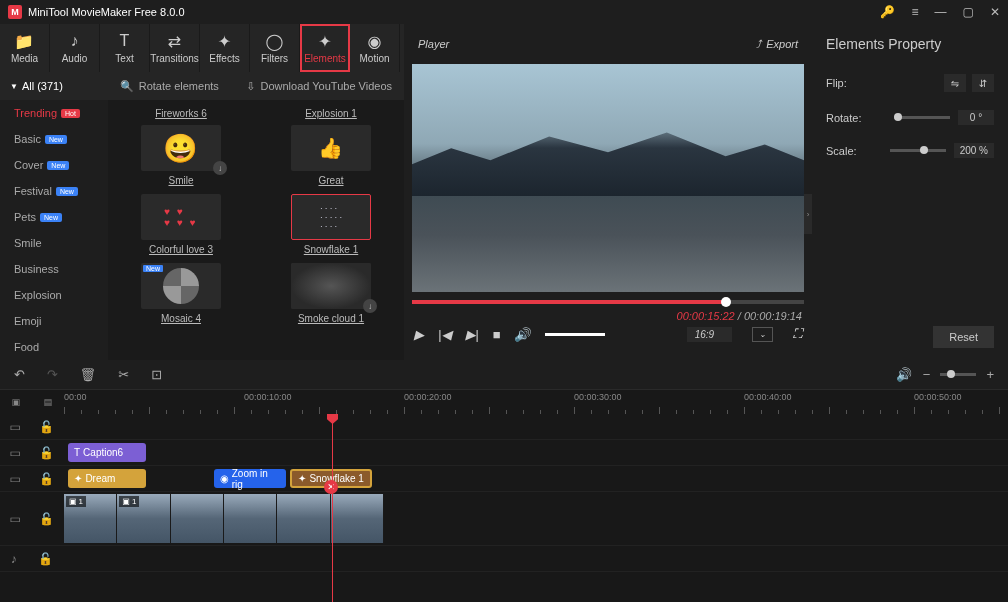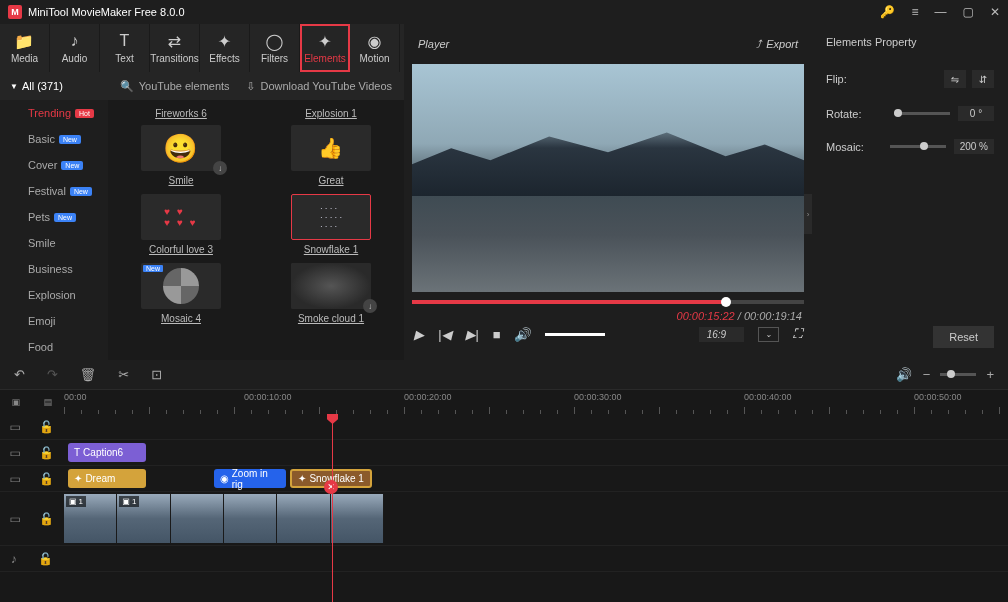--- a/index.html
+++ b/index.html
@@ -15,21 +15,21 @@
 .toolbar { display: flex; height: 48px; background: #252525; }
 .tool-btn { width: 50px; display: flex; flex-direction: column; align-items: center; justify-content: center; gap: 3px; cursor: pointer; color: #ccc; font-size: 10px; border-right: 1px solid #1a1a1a; }
 .tool-btn.active { border: 2px solid #e63946; }
 .tool-btn.active .tool-label { color: #e63946; }
 .tool-icon { font-size: 16px; height: 18px; display: flex; align-items: center; }
 .tool-label { font-size: 10px; }
 .content-row { display: flex; flex: 1; overflow: hidden; }
 .sidebar { width: 112px; background: #1e1e1e; display: flex; flex-direction: column; }
 .sidebar-header { height: 28px; display: flex; align-items: center; padding: 0 10px; background: #252525; font-size: 11px; }
 .sidebar-header .chev { margin-right: 4px; font-size: 8px; }
-.cat-list { flex: 1; overflow: hidden; margin-left: 14px; }
+.cat-list { flex: 1; overflow: hidden; }
 .cat-item { padding: 7px 14px; cursor: pointer; font-size: 11px; color: #aaa; display: flex; align-items: center; gap: 4px; }
 .cat-item.active { color: #e63946; }
 .badge { font-size: 7px; padding: 1px 4px; border-radius: 2px; color: #fff; }
 .badge-hot { background: #e63946; }
 .badge-new { background: #3b82f6; }
 .grid-panel { flex: 1; background: #1a1a1a; display: flex; flex-direction: column; }
 .grid-header { height: 28px; display: flex; align-items: center; justify-content: space-between; padding: 0 12px; background: #252525; font-size: 11px; color: #aaa; }
 .gh-item { display: flex; align-items: center; gap: 5px; cursor: pointer; }
 .grid { flex: 1; padding: 4px 18px 0; overflow: hidden; }
 .grid-row { display: flex; gap: 40px; margin-bottom: 2px; }
@@ -53,25 +53,25 @@
 .progress-bar { height: 4px; background: #444; margin: 8px 2px 4px; position: relative; }
 .progress-fill { height: 100%; width: 80%; background: #e63946; }
 .progress-knob { position: absolute; left: 80%; top: -3px; width: 10px; height: 10px; background: #fff; border-radius: 50%; transform: translateX(-50%); }
 .controls-row { display: flex; align-items: center; justify-content: space-between; padding: 2px 4px; }
 .play-controls { display: flex; align-items: center; gap: 14px; color: #ccc; }
 .pc-btn { cursor: pointer; font-size: 13px; }
 .vol-slider { width: 60px; height: 3px; background: #fff; }
 .time-display { font-size: 11px; }
 .time-cur { color: #e63946; text-align: right; }
 .time-tot { color: #aaa; }
-.aspect-controls { display: flex; align-items: flex-end; gap: 14px; margin-left: 32px; }
+.aspect-controls { display: flex; align-items: flex-end; gap: 20px; margin-left: 32px; }
 .aspect-sel { background: #2a2a2a; color: #ccc; padding: 2px 18px 2px 8px; font-size: 10px; border: none; position: relative; }
 .aspect-arrow { border: 1px solid #555; padding: 2px 6px; font-size: 8px; color: #ccc; }
 .right-panel { width: 196px; background: #1e1e1e; padding: 12px 14px; display: flex; flex-direction: column; position: relative; }
-.rp-title { font-size: 11px; color: #ccc; margin-bottom: 22px; }
+.rp-title { font-size: 14px; color: #ccc; margin-bottom: 22px; }
 .prop-row { display: flex; align-items: center; justify-content: space-between; margin-bottom: 18px; font-size: 11px; color: #ccc; }
 .flip-btns { display: flex; gap: 6px; }
 .flip-btn { width: 22px; height: 18px; background: #2a2a2a; display: flex; align-items: center; justify-content: center; cursor: pointer; font-size: 10px; }
 .slider-wrap { display: flex; align-items: center; gap: 8px; }
 .slider { width: 56px; height: 3px; background: #555; position: relative; }
 .slider-knob { position: absolute; top: -3px; width: 8px; height: 8px; background: #ccc; border-radius: 50%; }
 .val-box { background: #2a2a2a; padding: 2px 6px; font-size: 10px; min-width: 36px; text-align: center; }
 .expand-tab { position: absolute; left: -8px; top: 170px; width: 8px; height: 40px; background: #2a2a2a; display: flex; align-items: center; justify-content: center; font-size: 8px; color: #888; cursor: pointer; }
 .reset-btn { position: absolute; bottom: 12px; right: 14px; background: #333; padding: 5px 16px; cursor: pointer; font-size: 11px; color: #ccc; }
 .timeline { height: 242px; background: #181818; display: flex; flex-direction: column; }
@@ -175,21 +175,21 @@
             <div class="cat-item">Business</div>
             <div class="cat-item">Explosion</div>
             <div class="cat-item">Emoji</div>
             <div class="cat-item">Food</div>
           </div>
       </div>
       <div class="grid-panel">
         <div class="grid-header">
           <div class="gh-item">
             <span>🔍</span>
-            <span>YouTube elements</span>
+            <span>Rotate elements</span>
           </div>
           <div class="gh-item">
             <span>⇩</span>
             <span>Download YouTube Videos</span>
           </div>
         </div>
         <div class="grid" id="grid">
             <div class="grid-row tight">
               <div class="cell">
                 <div class="thumb-label">Fireworks 6</div>
@@ -299,21 +299,21 @@
     <div class="prop-row">
       <span>Rotate:</span>
       <div class="slider-wrap">
         <div class="slider">
             <div class="slider-knob" style="left:0"></div>
           </div>
         <div class="val-box">0 °</div>
       </div>
     </div>
     <div class="prop-row">
-      <span>Mosaic:</span>
+      <span>Scale:</span>
       <div class="slider-wrap">
         <div class="slider">
             <div class="slider-knob" style="left:55%"></div>
           </div>
         <div class="val-box">200 %</div>
       </div>
     </div>
     <div class="reset-btn">Reset</div>
   </div>
 </div>

